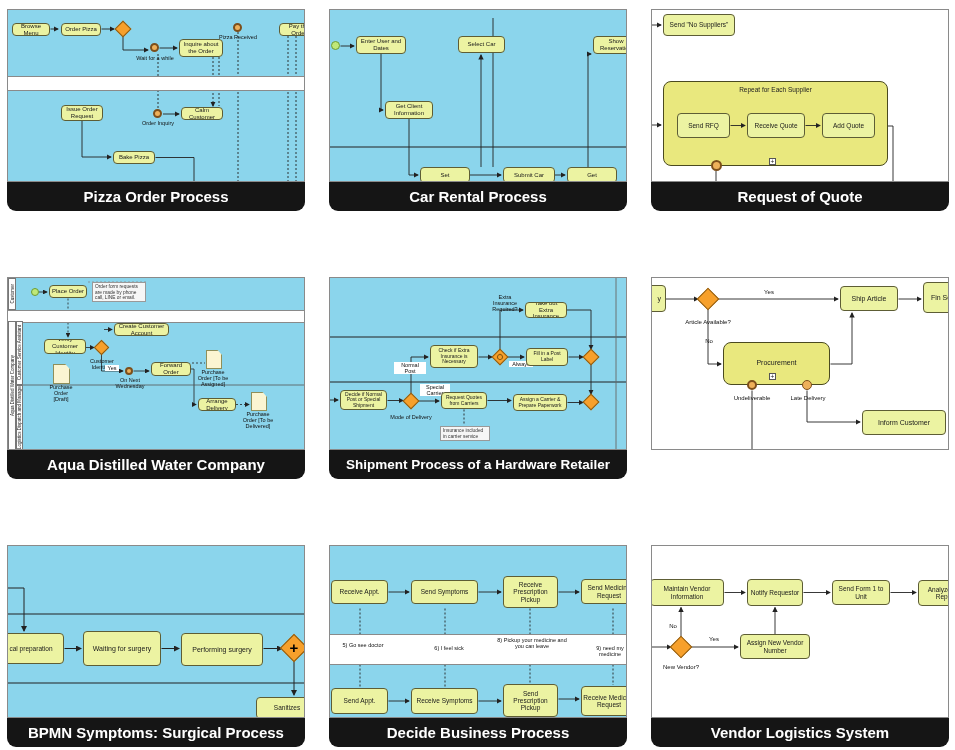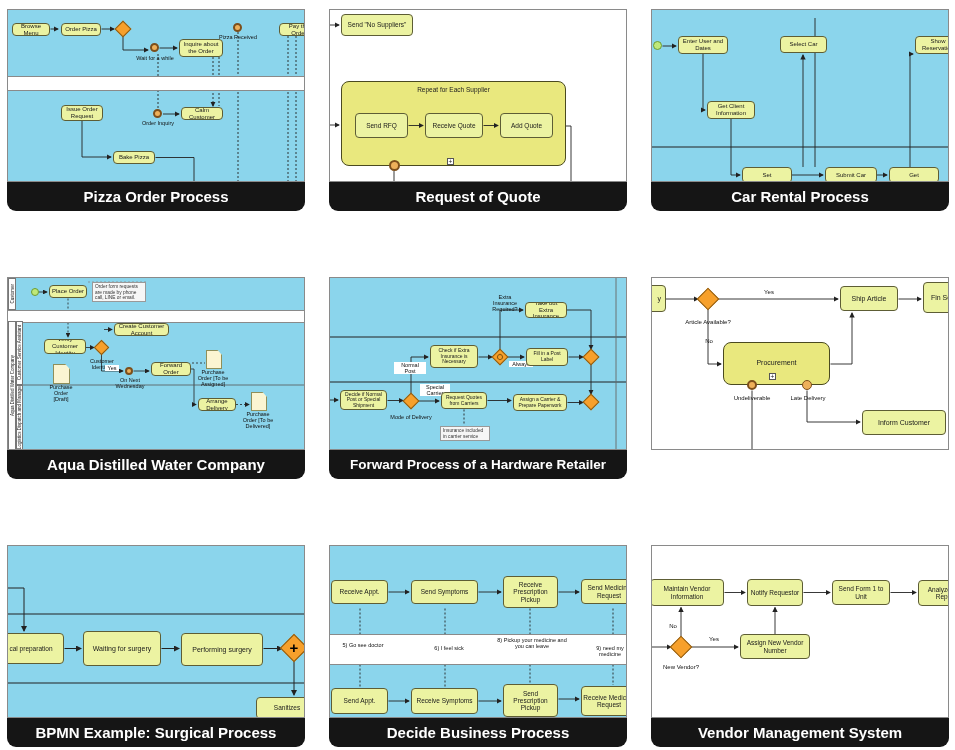--- a/index.html
+++ b/index.html
@@ -73,59 +73,20 @@
       <div class="task" style="left:53px;top:95px;width:42px;height:16px;">Issue Order Request</div>
       <div class="evt msg" style="left:145px;top:99px;width:9px;height:9px;"></div>
       <div class="lbl" style="left:133px;top:110px;width:34px;">Order Inquiry</div>
       <div class="task" style="left:173px;top:97px;width:42px;height:13px;">Calm Customer</div>
       <div class="task" style="left:105px;top:141px;width:42px;height:13px;">Bake Pizza</div>
     </div>
     <div class="cap">Pizza Order Process</div>
   </div>
 
   <div class="card">
-    <div class="diag white">
-      <svg class="cns" viewBox="0 0 296 171">
-        <defs>
-            <marker id="a2" markerWidth="6" markerHeight="6" refX="5" refY="3" orient="auto">
-              <path d="M0,0L6,3L0,6z" fill="#222"></path>
-            </marker>
-          </defs>
-        <g stroke="#222" stroke-width="0.9" fill="none">
-          <path d="M0,15H9" marker-end="url(#a2)"></path>
-          <path d="M0,115H9" marker-end="url(#a2)"></path>
-          <path d="M236,116H241V171"></path>
-          <path d="M64,161V171"></path>
-        </g>
-      </svg>
-      <div class="task" style="left:11px;top:4px;width:72px;height:22px;font-size:6.5px;">Send "No Suppliers"</div>
-      <div class="sub" style="left:11px;top:71px;width:225px;height:85px;">
-        <div class="sublbl">Repeat for Each Supplier</div>
-      </div>
-      <svg class="cns" viewBox="0 0 296 171">
-        <defs>
-            <marker id="a2b" markerWidth="6" markerHeight="6" refX="5" refY="3" orient="auto">
-              <path d="M0,0L6,3L0,6z" fill="#222"></path>
-            </marker>
-          </defs>
-        <g stroke="#222" stroke-width="0.9" fill="none">
-          <path d="M78.5,115.5H93" marker-end="url(#a2b)"></path>
-          <path d="M153.5,115.5H168" marker-end="url(#a2b)"></path>
-        </g>
-      </svg>
-      <div class="task f65" style="left:25px;top:103px;width:53px;height:25px;">Send RFQ</div>
-      <div class="task f65" style="left:95px;top:103px;width:58px;height:25px;">Receive Quote</div>
-      <div class="task f65" style="left:170px;top:103px;width:53px;height:25px;">Add Quote</div>
-      <div class="plus" style="left:117px;top:148px;"></div>
-      <div class="evt msg" style="left:59px;top:150px;width:11px;height:11px;"></div>
-    </div>
-    <div class="cap">Request of Quote</div>
-  </div>
-
-  <div class="card">
     <div class="diag">
       <svg class="cns" viewBox="0 0 296 171">
         <defs>
             <marker id="a1" markerWidth="6" markerHeight="6" refX="5" refY="3" orient="auto">
               <path d="M0,0L6,3L0,6z" fill="#222"></path>
             </marker>
           </defs>
         <g stroke="#222" stroke-width="0.9" fill="none">
           <path d="M10.5,36H24" marker-end="url(#a1)"></path>
           <path d="M51,44V100H53" marker-end="url(#a1)"></path>
@@ -141,20 +102,59 @@
       <div class="evt start" style="left:1px;top:31px;width:9px;height:9px;"></div>
       <div class="task" style="left:26px;top:26px;width:50px;height:18px;">Enter User and Dates</div>
       <div class="task" style="left:128px;top:26px;width:47px;height:17px;">Select Car</div>
       <div class="task" style="left:263px;top:26px;width:46px;height:18px;">Show Reservation</div>
       <div class="task" style="left:55px;top:91px;width:48px;height:18px;">Get Client Information</div>
       <div class="task" style="left:90px;top:157px;width:50px;height:16px;">Set</div>
       <div class="task" style="left:173px;top:157px;width:52px;height:16px;">Submit Car</div>
       <div class="task" style="left:237px;top:157px;width:50px;height:16px;">Get</div>
     </div>
     <div class="cap">Car Rental Process</div>
+  </div>
+
+  <div class="card">
+    <div class="diag white">
+      <svg class="cns" viewBox="0 0 296 171">
+        <defs>
+            <marker id="a2" markerWidth="6" markerHeight="6" refX="5" refY="3" orient="auto">
+              <path d="M0,0L6,3L0,6z" fill="#222"></path>
+            </marker>
+          </defs>
+        <g stroke="#222" stroke-width="0.9" fill="none">
+          <path d="M0,15H9" marker-end="url(#a2)"></path>
+          <path d="M0,115H9" marker-end="url(#a2)"></path>
+          <path d="M236,116H241V171"></path>
+          <path d="M64,161V171"></path>
+        </g>
+      </svg>
+      <div class="task" style="left:11px;top:4px;width:72px;height:22px;font-size:6.5px;">Send "No Suppliers"</div>
+      <div class="sub" style="left:11px;top:71px;width:225px;height:85px;">
+        <div class="sublbl">Repeat for Each Supplier</div>
+      </div>
+      <svg class="cns" viewBox="0 0 296 171">
+        <defs>
+            <marker id="a2b" markerWidth="6" markerHeight="6" refX="5" refY="3" orient="auto">
+              <path d="M0,0L6,3L0,6z" fill="#222"></path>
+            </marker>
+          </defs>
+        <g stroke="#222" stroke-width="0.9" fill="none">
+          <path d="M78.5,115.5H93" marker-end="url(#a2b)"></path>
+          <path d="M153.5,115.5H168" marker-end="url(#a2b)"></path>
+        </g>
+      </svg>
+      <div class="task f65" style="left:25px;top:103px;width:53px;height:25px;">Send RFQ</div>
+      <div class="task f65" style="left:95px;top:103px;width:58px;height:25px;">Receive Quote</div>
+      <div class="task f65" style="left:170px;top:103px;width:53px;height:25px;">Add Quote</div>
+      <div class="plus" style="left:117px;top:148px;"></div>
+      <div class="evt msg" style="left:59px;top:150px;width:11px;height:11px;"></div>
+    </div>
+    <div class="cap">Request of Quote</div>
   </div>
 
   <div class="card">
     <div class="diag">
       <svg class="cns" viewBox="0 0 296 171">
         <defs>
             <marker id="a3" markerWidth="6" markerHeight="6" refX="5" refY="3" orient="auto">
               <path d="M0,0L6,3L0,6z" fill="#222"></path>
             </marker>
           </defs>
@@ -244,21 +244,21 @@
       <div class="gw" style="left:255px;top:73px;width:12px;height:12px;"></div>
       <div class="task f5" style="left:10px;top:112px;width:47px;height:20px;">Decide if Normal Post or Special Shipment</div>
       <div class="gw" style="left:75px;top:117px;width:12px;height:12px;"></div>
       <div class="lbl f45" style="left:59px;top:136px;width:44px;">Mode of Delivery</div>
       <div class="lbl f45 chip" style="left:90px;top:106px;width:28px;">Special Carrier</div>
       <div class="task f5" style="left:111px;top:114px;width:46px;height:17px;">Request Quotes from Carriers</div>
       <div class="task f5" style="left:183px;top:116px;width:54px;height:17px;">Assign a Carrier &amp; Prepare Paperwork</div>
       <div class="gw" style="left:255px;top:118px;width:12px;height:12px;"></div>
       <div class="note" style="left:110px;top:148px;width:50px;height:15px;">Insurance included in carrier service</div>
     </div>
-    <div class="cap tight">Forward Process of a Hardware Retailer</div>
+    <div class="cap tight">Shipment Process of a Hardware Retailer</div>
   </div>
 
   <div class="card">
     <div class="diag white">
       <svg class="cns" viewBox="0 0 296 171">
         <defs>
             <marker id="a5" markerWidth="6" markerHeight="6" refX="5" refY="3" orient="auto">
               <path d="M0,0L6,3L0,6z" fill="#222"></path>
             </marker>
           </defs>
@@ -308,21 +308,21 @@
           <path d="M255.5,102.5H274" marker-end="url(#a6)"></path>
           <path d="M286,112V149" marker-end="url(#a6)"></path>
         </g>
       </svg>
       <div class="task f65" style="left:-10px;top:87px;width:66px;height:31px;">cal preparation</div>
       <div class="task f7" style="left:75px;top:85px;width:78px;height:35px;">Waiting for surgery</div>
       <div class="task f7" style="left:173px;top:87px;width:82px;height:33px;">Performing surgery</div>
       <div class="gw parallel" style="left:276px;top:92px;width:20px;height:20px;"></div>
       <div class="task f65" style="left:248px;top:151px;width:62px;height:22px;">Sanitizes</div>
     </div>
-    <div class="cap">BPMN Example: Surgical Process</div>
+    <div class="cap">BPMN Symptoms: Surgical Process</div>
   </div>
 
   <div class="card">
     <div class="diag">
       <svg class="cns" viewBox="0 0 296 171">
         <defs>
             <marker id="a7" markerWidth="6" markerHeight="6" refX="5" refY="3" orient="auto">
               <path d="M0,0L6,3L0,6z" fill="#222"></path>
             </marker>
           </defs>
@@ -377,16 +377,16 @@
       <div class="task f65" style="left:-2px;top:33px;width:74px;height:27px;">Maintain Vendor Information</div>
       <div class="task f65" style="left:95px;top:33px;width:56px;height:27px;">Notify Requestor</div>
       <div class="task f65" style="left:180px;top:34px;width:58px;height:25px;">Send Form 1 to Unit</div>
       <div class="task f65" style="left:266px;top:34px;width:55px;height:26px;">Analyze KPI Report</div>
       <div class="gw" style="left:21px;top:93px;width:16px;height:16px;"></div>
       <div class="lbl" style="left:2px;top:118px;width:54px;font-size:6px;">New Vendor?</div>
       <div class="lbl" style="left:14px;top:77px;width:14px;font-size:6px;">No</div>
       <div class="lbl" style="left:54px;top:90px;width:16px;font-size:6px;">Yes</div>
       <div class="task f65" style="left:88px;top:88px;width:70px;height:25px;">Assign New Vendor Number</div>
     </div>
-    <div class="cap">Vendor Management System</div>
+    <div class="cap">Vendor Logistics System</div>
   </div>
 
 </div>
 
 </body></html>

